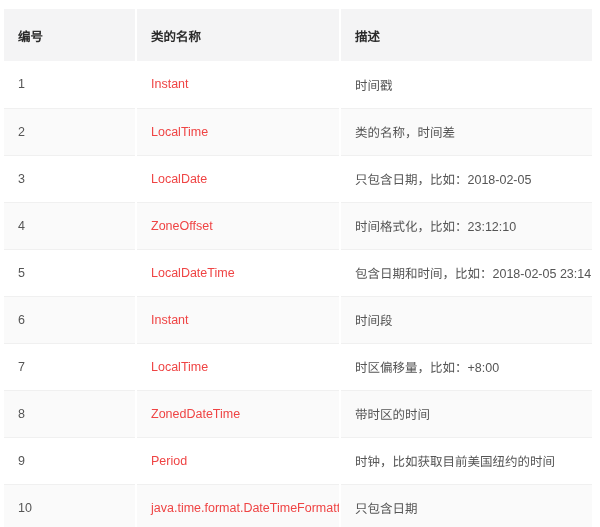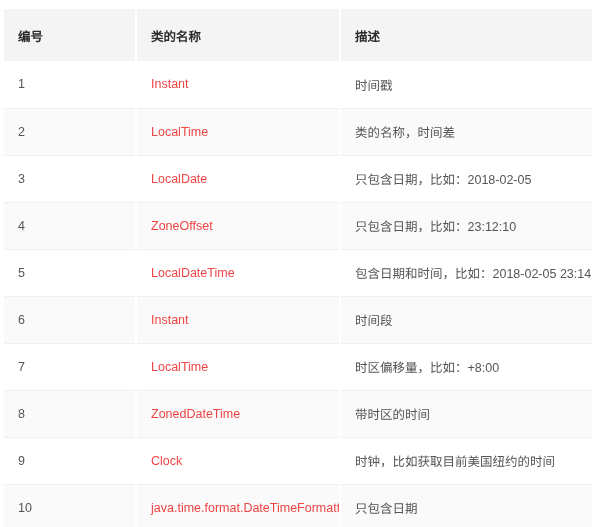--- a/index.html
+++ b/index.html
@@ -110,21 +110,21 @@
         <td class="cell-desc">类的名称，时间差</td>
       </tr>
       <tr class="data-row">
         <td class="cell-no">3</td>
         <td class="cell-name">LocalDate</td>
         <td class="cell-desc">只包含日期，比如：2018-02-05</td>
       </tr>
       <tr class="data-row striped">
         <td class="cell-no">4</td>
         <td class="cell-name">ZoneOffset</td>
-        <td class="cell-desc">只包含日期，比如：23:12:10</td>
+        <td class="cell-desc">时间格式化，比如：23:12:10</td>
       </tr>
       <tr class="data-row">
         <td class="cell-no">5</td>
         <td class="cell-name">LocalDateTime</td>
         <td class="cell-desc">包含日期和时间，比如：2018-02-05 23:14:21</td>
       </tr>
       <tr class="data-row striped">
         <td class="cell-no">6</td>
         <td class="cell-name">Instant</td>
         <td class="cell-desc">时间段</td>
@@ -134,21 +134,21 @@
         <td class="cell-name">LocalTime</td>
         <td class="cell-desc">时区偏移量，比如：+8:00</td>
       </tr>
       <tr class="data-row striped">
         <td class="cell-no">8</td>
         <td class="cell-name">ZonedDateTime</td>
         <td class="cell-desc">带时区的时间</td>
       </tr>
       <tr class="data-row">
         <td class="cell-no">9</td>
-        <td class="cell-name">Clock</td>
+        <td class="cell-name">Period</td>
         <td class="cell-desc">时钟，比如获取目前美国纽约的时间</td>
       </tr>
       <tr class="data-row striped">
         <td class="cell-no">10</td>
         <td class="cell-name">java.time.format.DateTimeFormatter</td>
         <td class="cell-desc">只包含日期</td>
       </tr>
     </tbody>
   </table>
 </div>

